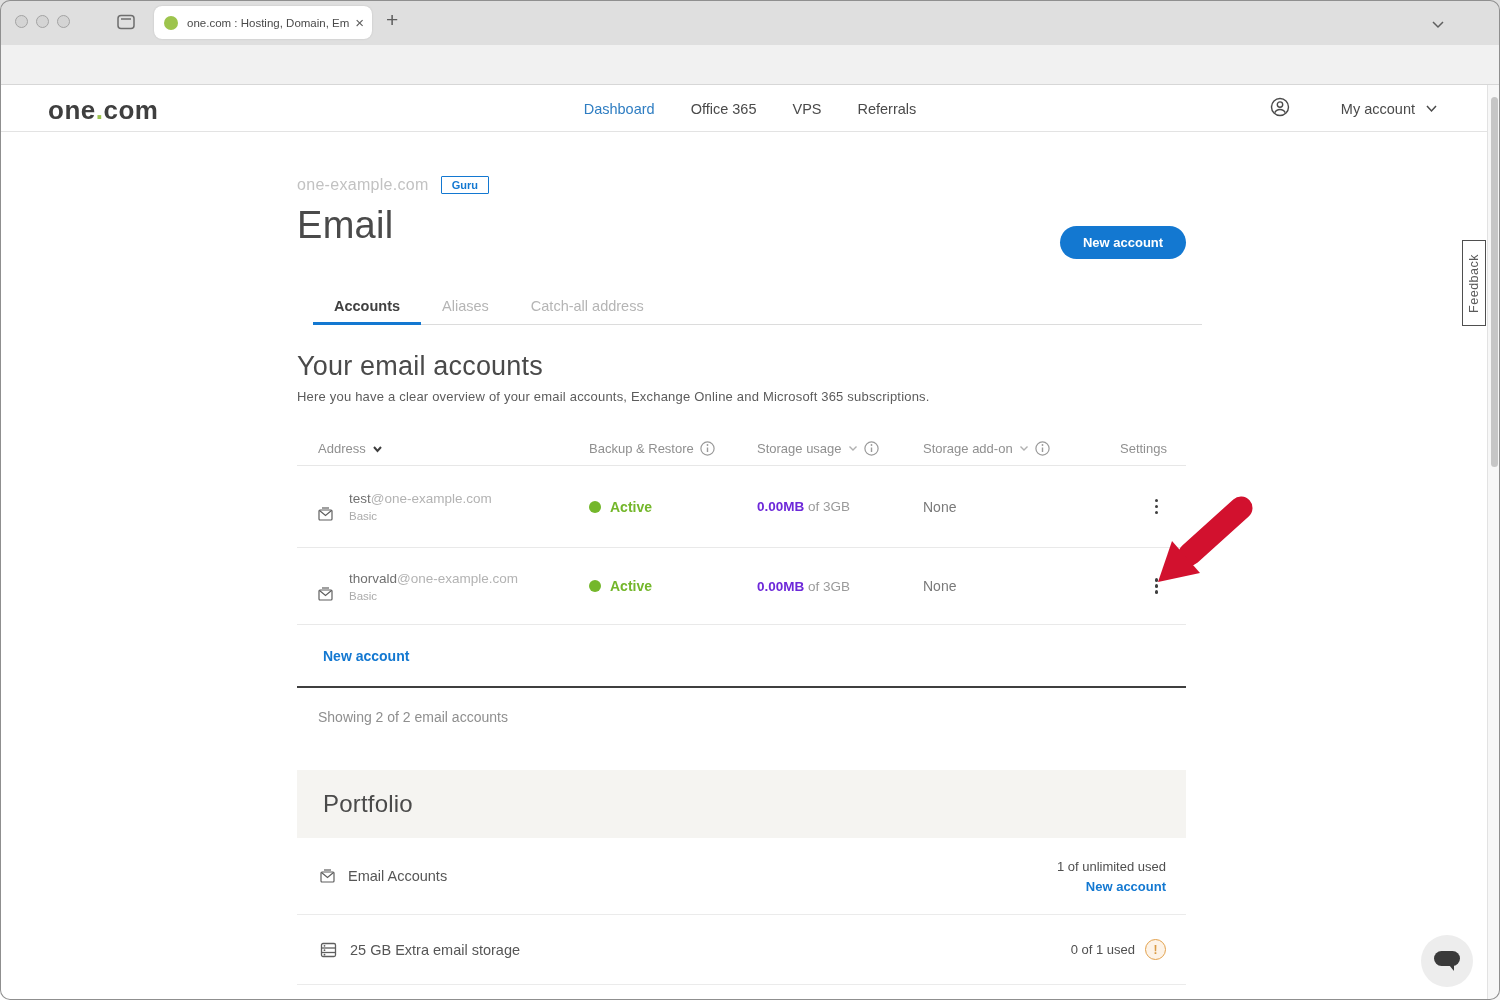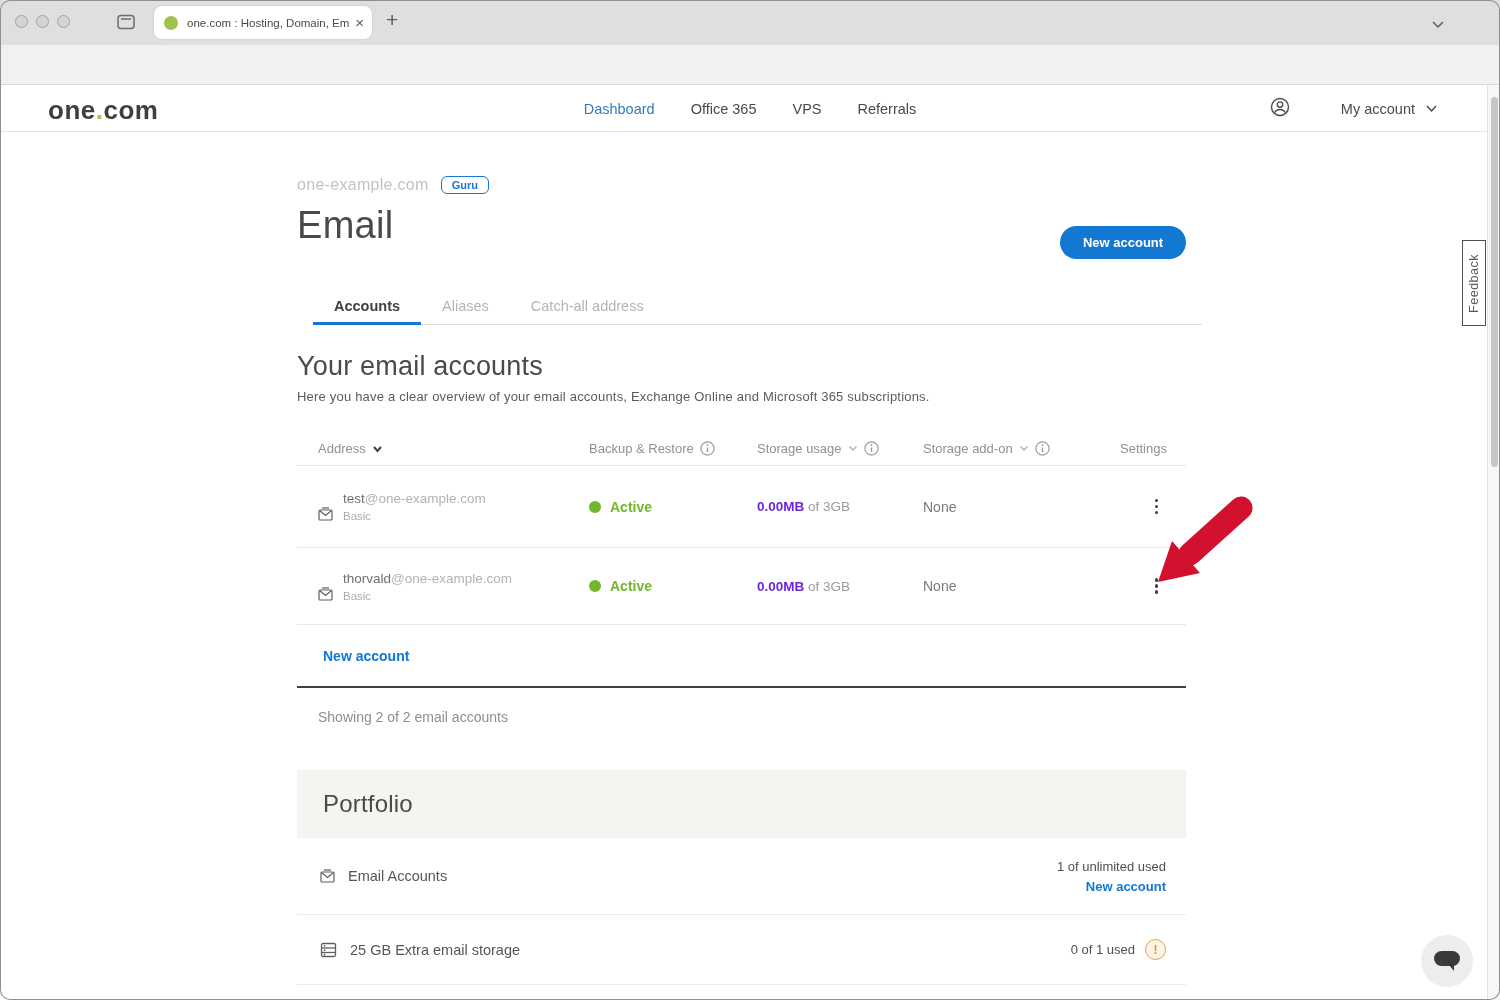--- a/index.html
+++ b/index.html
@@ -38,40 +38,40 @@
   .main-nav { position:absolute; left:50%; transform:translateX(-50%); top:0; height:47px; display:flex; align-items:center; gap:36px; }
   .main-nav a { font-size:14.5px; color:#4a4a4a; text-decoration:none; cursor:pointer; }
   .main-nav a.active { color:#2e7dc2; }
   .account { position:absolute; right:62px; top:0; height:47px; display:flex; align-items:center; gap:10px; cursor:pointer; }
   .account .label { font-size:14.5px; color:#4a4a4a;margin-left:41px; }
 
   
   .content { position:absolute; left:297px; top:132px; width:889px; height:868px; }
   .domain-row { position:absolute; top:44px; left:0; display:flex; align-items:center; gap:12px; }
   .domain-name { font-size:16px; color:#c2c2c2; letter-spacing:.3px; }
-  .plan-badge { font-size:11px; color:#1378d1; border:1.5px solid #1378d1; border-radius:6px; padding:2px 10px; font-weight:600;text-align:right; }
+  .plan-badge { font-size:11px; color:#1378d1; border:1.5px solid #1378d1; border-radius:1px; padding:2px 10px; font-weight:600;text-align:right; }
   .page-title { position:absolute; top:72px; left:0; font-size:38px; font-weight:500; color:#4a4a4a; letter-spacing:.3px; }
   .btn-primary { position:absolute; top:94px; right:0; width:126px; height:33px; background:#1378d1; color:#fff; border:none;
                  border-radius:17px; font-size:13px; font-weight:600; font-family:"Liberation Sans",sans-serif; cursor:pointer; }
   .tabs { position:absolute; top:160px; left:16px; width:889px; border-bottom:1px solid #dcdcdc; display:flex; }
   .tabitem { padding:6px 21px 10px; font-size:14.5px; color:#b5b5b5; cursor:pointer; position:relative; }
   .tabitem.active { color:#414141; font-weight:600; }
   .tabitem.active::after { content:""; position:absolute; left:0; right:0; bottom:-1px; height:3px; background:#1378d1; }
   .sec-title { position:absolute; top:219px; left:0; font-size:27px; font-weight:500; color:#4a4a4a; letter-spacing:.2px; }
   .sec-desc { position:absolute; top:257px; left:0; font-size:13px; color:#5c5c5c; letter-spacing:.2px; }
 
   .table { position:absolute; top:300px; left:0; width:889px; border-bottom:2px solid #3f3f3f; }
   .trow { display:grid; grid-template-columns:292px 168px 166px 197px 1fr; align-items:center; }
   .thead { height:34px; border-bottom:1px solid #e7e7e7; }
   .thead .cell { display:flex; align-items:center; gap:6px; font-size:13px; color:#909090; cursor:pointer; }
   .cell.c-addr { padding-left:21px; }
   .cell.c-set { justify-content:flex-end; padding-right:20px; cursor:default; }
   .rowline { min-height:82px; border-bottom:1px solid #e9e9e9; }
   .rowline.r2 { min-height:77px; }
-  .addr { display:flex; align-items:flex-end; gap:10px; padding-left:21px; }
+  .addr { display:flex; align-items:flex-end; gap:16px; padding-left:21px; }
   .addr .lines .email { font-size:13.5px; color:#b3b3b3; }
   .addr .lines .email b { color:#707070; font-weight:400; }
   .addr .lines .plan { font-size:11.5px; color:#ababab; margin-top:4px; }
   .addr svg { margin-bottom:1px; }
   .status { display:flex; align-items:center; gap:9px; }
   .status .dot { width:12px; height:12px; border-radius:50%; background:#74b72b; }
   .status .txt { font-size:14px; font-weight:600; color:#74b72b; }
   .storage { font-size:13.5px; color:#9b9b9b; }
   .storage b { color:#6d28d9; font-weight:700; }
   .addon { font-size:14px; color:#7a7a7a; }

